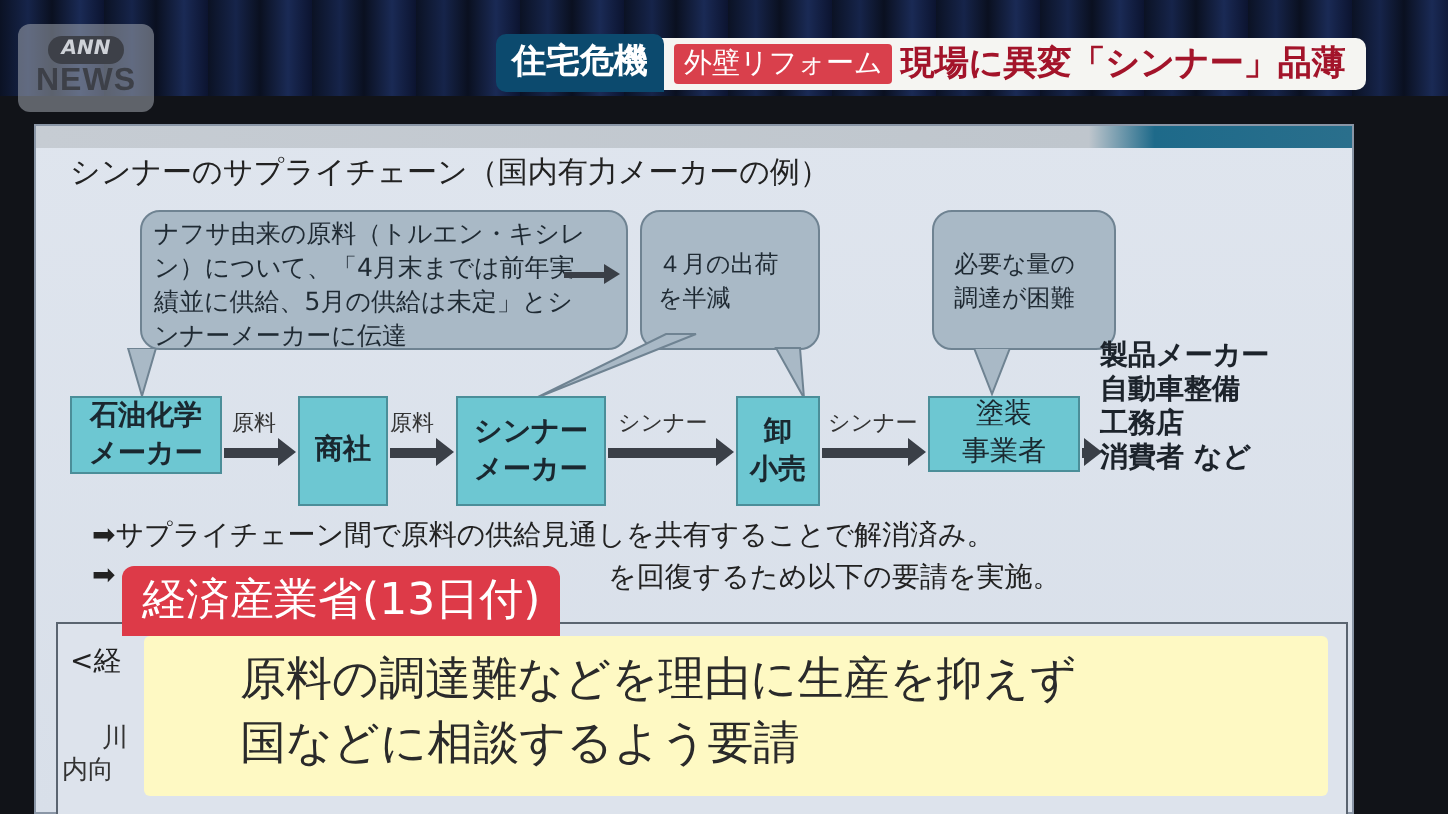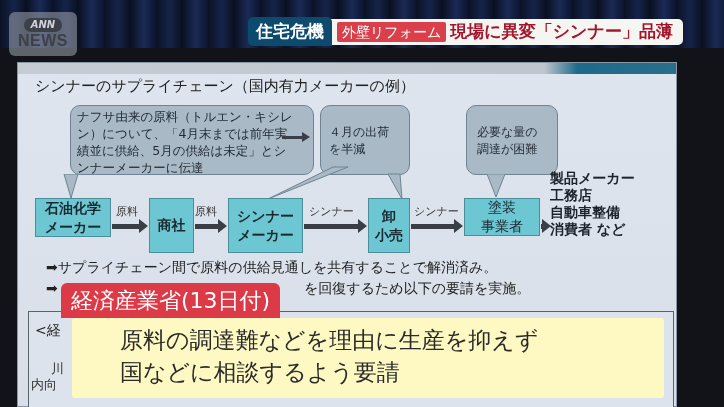--- a/index.html
+++ b/index.html
@@ -199,22 +199,22 @@
   <div class="arrow" style="left:177px;top:161px;width:25px;"></div>
   <div class="arrow-label" style="left:177px;top:141px;">原料</div>
   <div class="arrow" style="left:286px;top:161px;width:56px;"></div>
   <div class="arrow-label" style="left:291px;top:141px;">シンナー</div>
   <div class="arrow" style="left:393px;top:161px;width:45px;"></div>
   <div class="arrow-label" style="left:396px;top:141px;">シンナー</div>
   <div class="arrow" style="left:523px;top:161px;width:3px;"></div>
 
   <div class="end-list">
     <div>製品メーカー</div>
+    <div>自動車整備</div>
     <div>工務店</div>
-    <div>自動車整備</div>
     <div>消費者 など</div>
   </div>
 
   <div class="bullet b1">➡サプライチェーン間で原料の供給見通しを共有することで解消済み。</div>
   <div class="bullet b2" style="width:600px;">
     <span>➡</span>
     <span style="position:absolute;left:258px;">を回復するため以下の要請を実施。</span>
   </div>
 
   <div class="lower-box">

